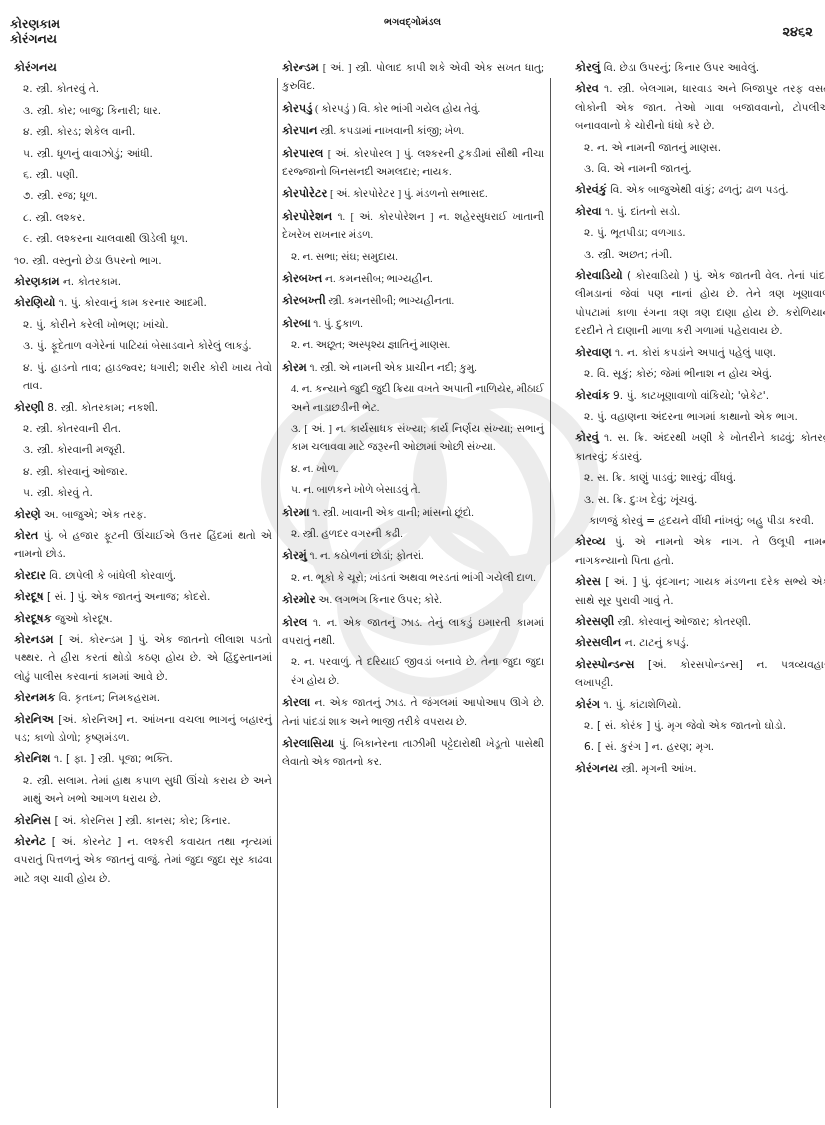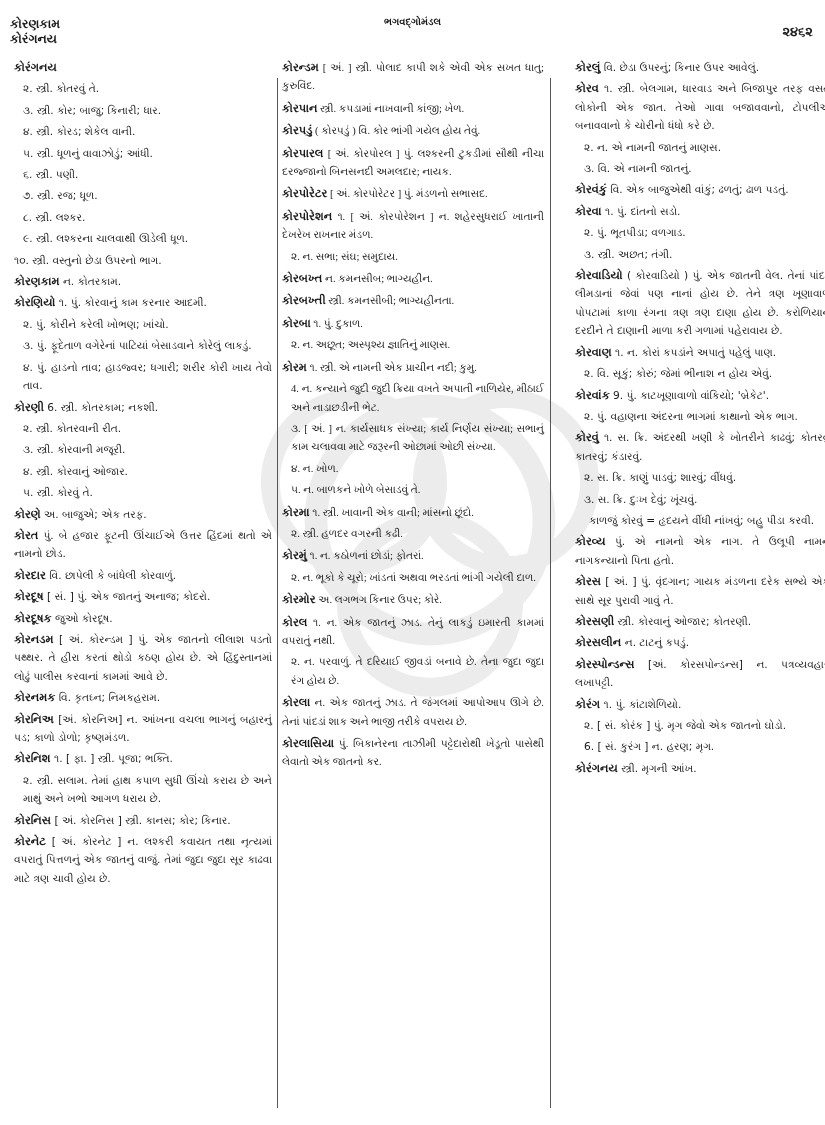--- a/index.html
+++ b/index.html
@@ -60,42 +60,42 @@
       <div class="entry sense">૬. સ્ત્રી. પણી.</div>
       <div class="entry sense">૭. સ્ત્રી. રજ; ધૂળ.</div>
       <div class="entry sense">૮. સ્ત્રી. લશ્કર.</div>
       <div class="entry sense">૯. સ્ત્રી. લશ્કરના ચાલવાથી ઊડેલી ધૂળ.</div>
       <div class="entry">૧૦. સ્ત્રી. વસ્તુનો છેડા ઉપરનો ભાગ.</div>
       <div class="entry"><span class="hw">કોરણકામ</span><span> ન. કોતરકામ.</span></div>
       <div class="entry"><span class="hw">કોરણિયો</span><span> ૧. પું. કોરવાનું કામ કરનાર આદમી.</span></div>
       <div class="entry sense">૨. પું. કોરીને કરેલી ખોભણ; ખાંચો.</div>
       <div class="entry sense">૩. પું. ફૂદેતાળ વગેરેનાં પાટિયાં બેસાડવાને કોરેલું લાકડું.</div>
       <div class="entry sense">૪. પું. હાડનો તાવ; હાડજ્વર; ધગારી; શરીર કોરી ખાય તેવો તાવ.</div>
-      <div class="entry"><span class="hw">કોરણી</span><span> 6. સ્ત્રી. કોતરકામ; નકશી.</span></div>
+      <div class="entry"><span class="hw">કોરણી</span><span> 8. સ્ત્રી. કોતરકામ; નકશી.</span></div>
       <div class="entry sense">૨. સ્ત્રી. કોતરવાની રીત.</div>
       <div class="entry sense">૩. સ્ત્રી. કોરવાની મજૂરી.</div>
       <div class="entry sense">૪. સ્ત્રી. કોરવાનું ઓજાર.</div>
       <div class="entry sense">૫. સ્ત્રી. કોરવું તે.</div>
       <div class="entry"><span class="hw">કોરણે</span><span> અ. બાજુએ; એક તરફ.</span></div>
       <div class="entry"><span class="hw">કોરત</span><span> પું. બે હજાર ફૂટની ઊંચાઈએ ઉત્તર હિંદમાં થતો એ નામનો છોડ.</span></div>
       <div class="entry"><span class="hw">કોરદાર</span><span> વિ. છાપેલી કે બાંધેલી કોરવાળું.</span></div>
       <div class="entry"><span class="hw">કોરદૂષ</span><span> [ સં. ] પું. એક જાતનું અનાજ; કોદરો.</span></div>
       <div class="entry"><span class="hw">કોરદૂષક</span><span> જુઓ કોરદૂષ.</span></div>
       <div class="entry"><span class="hw">કોરનડમ</span><span> [ અં. કોરન્ડમ ] પું. એક જાતનો લીલાશ પડતો પથ્થર. તે હીરા કરતાં થોડો કઠણ હોય છે. એ હિંદુસ્તાનમાં લોઢું પાલીસ કરવાનાં કામમાં આવે છે.</span></div>
       <div class="entry"><span class="hw">કોરનમક</span><span> વિ. કૃતઘ્ન; નિમકહરામ.</span></div>
       <div class="entry"><span class="hw">કોરનિઅ</span><span> [અં. કોરનિઅ] ન. આંખના વચલા ભાગનું બહારનું પડ; કાળો ડોળો; કૃષ્ણમંડળ.</span></div>
       <div class="entry"><span class="hw">કોરનિશ</span><span> ૧. [ ફા. ] સ્ત્રી. પૂજા; ભક્તિ.</span></div>
       <div class="entry sense">૨. સ્ત્રી. સલામ. તેમાં હાથ કપાળ સુધી ઊંચો કરાય છે અને માથું અને ખભો આગળ ધરાય છે.</div>
       <div class="entry"><span class="hw">કોરનિસ</span><span> [ અં. કોરનિસ ] સ્ત્રી. કાનસ; કોર; કિનાર.</span></div>
       <div class="entry"><span class="hw">કોરનેટ</span><span> [ અં. કોરનેટ ] ન. લશ્કરી કવાયત તથા નૃત્યમાં વપરાતું પિત્તળનું એક જાતનું વાજું. તેમાં જુદા જુદા સૂર કાઢવા માટે ત્રણ ચાવી હોય છે.</span></div>
     </div>
   <div class="col col2">
       <div class="entry"><span class="hw">કોરન્ડમ</span><span> [ અં. ] સ્ત્રી. પોલાદ કાપી શકે એવી એક સખત ધાતુ; કુરુવિંદ.</span></div>
+      <div class="entry"><span class="hw">કોરપડું</span><span> ( કોરપડું ) વિ. કોર ભાંગી ગયેલ હોય તેવું.</span></div>
       <div class="entry"><span class="hw">કોરપાન</span><span> સ્ત્રી. કપડામાં નાખવાની કાંજી; ખેળ.</span></div>
-      <div class="entry"><span class="hw">કોરપડું</span><span> ( કોરપડું ) વિ. કોર ભાંગી ગયેલ હોય તેવું.</span></div>
       <div class="entry"><span class="hw">કોરપારલ</span><span> [ અં. કોરપોરલ ] પું. લશ્કરની ટુકડીમાં સૌથી નીચા દરજ્જાનો બિનસનદી અમલદાર; નાયક.</span></div>
       <div class="entry"><span class="hw">કોરપોરેટર</span><span> [ અં. કોરપોરેટર ] પું. મંડળનો સભાસદ.</span></div>
       <div class="entry"><span class="hw">કોરપોરેશન</span><span> ૧. [ અં. કોરપોરેશન ] ન. શહેરસુધરાઈ ખાતાની દેખરેખ રાખનાર મંડળ.</span></div>
       <div class="entry sense">૨. ન. સભા; સંઘ; સમુદાય.</div>
       <div class="entry"><span class="hw">કોરબખ્ત</span><span> ન. કમનસીબ; ભાગ્યહીન.</span></div>
       <div class="entry"><span class="hw">કોરબખ્તી</span><span> સ્ત્રી. કમનસીબી; ભાગ્યહીનતા.</span></div>
       <div class="entry"><span class="hw">કોરબા</span><span> ૧. પું. દુકાળ.</span></div>
       <div class="entry sense">૨. ન. અછૂત; અસ્પૃશ્ય જ્ઞાતિનું માણસ.</div>
       <div class="entry"><span class="hw">કોરમ</span><span> ૧. સ્ત્રી. એ નામની એક પ્રાચીન નદી; કુમુ.</span></div>
       <div class="entry sense">4. ન. કન્યાને જુદી જુદી ક્રિયા વખતે અપાતી નાળિયેર, મીઠાઈ અને નાડાછડીની ભેટ.</div>

